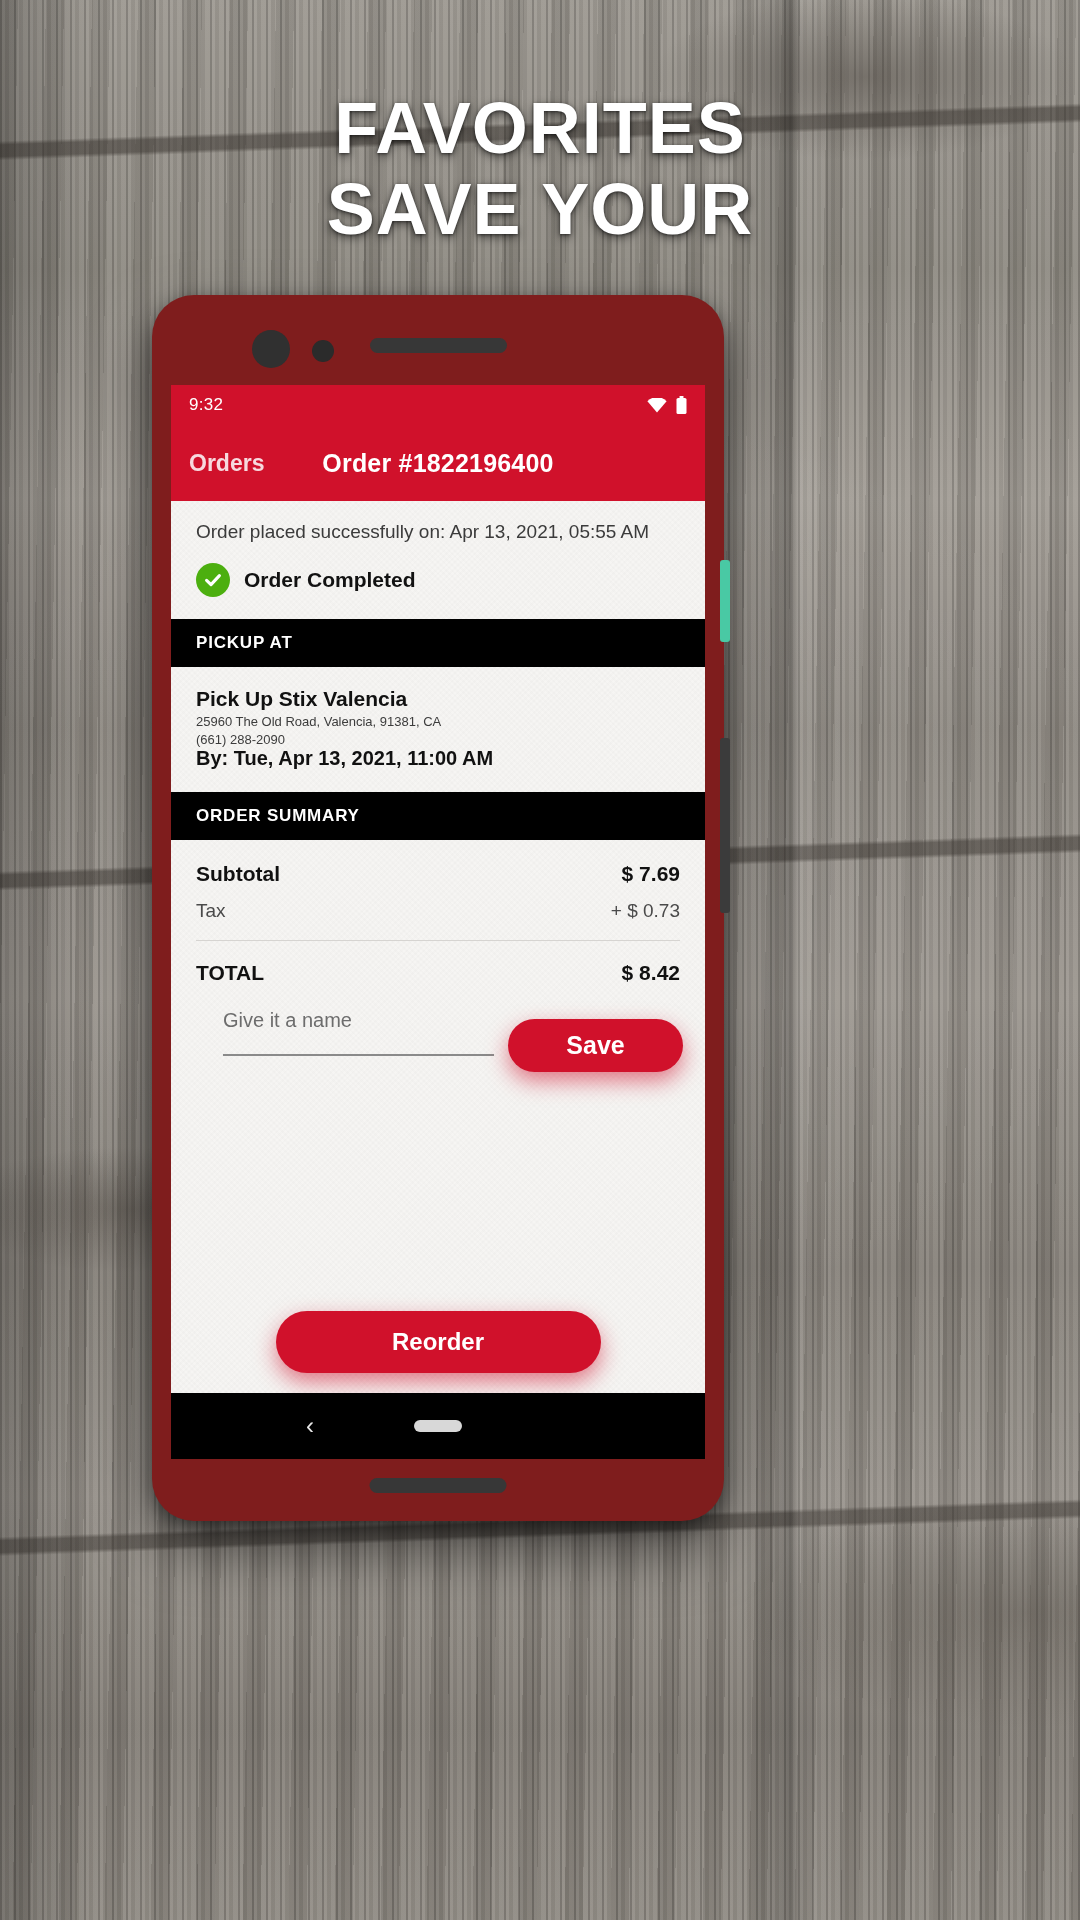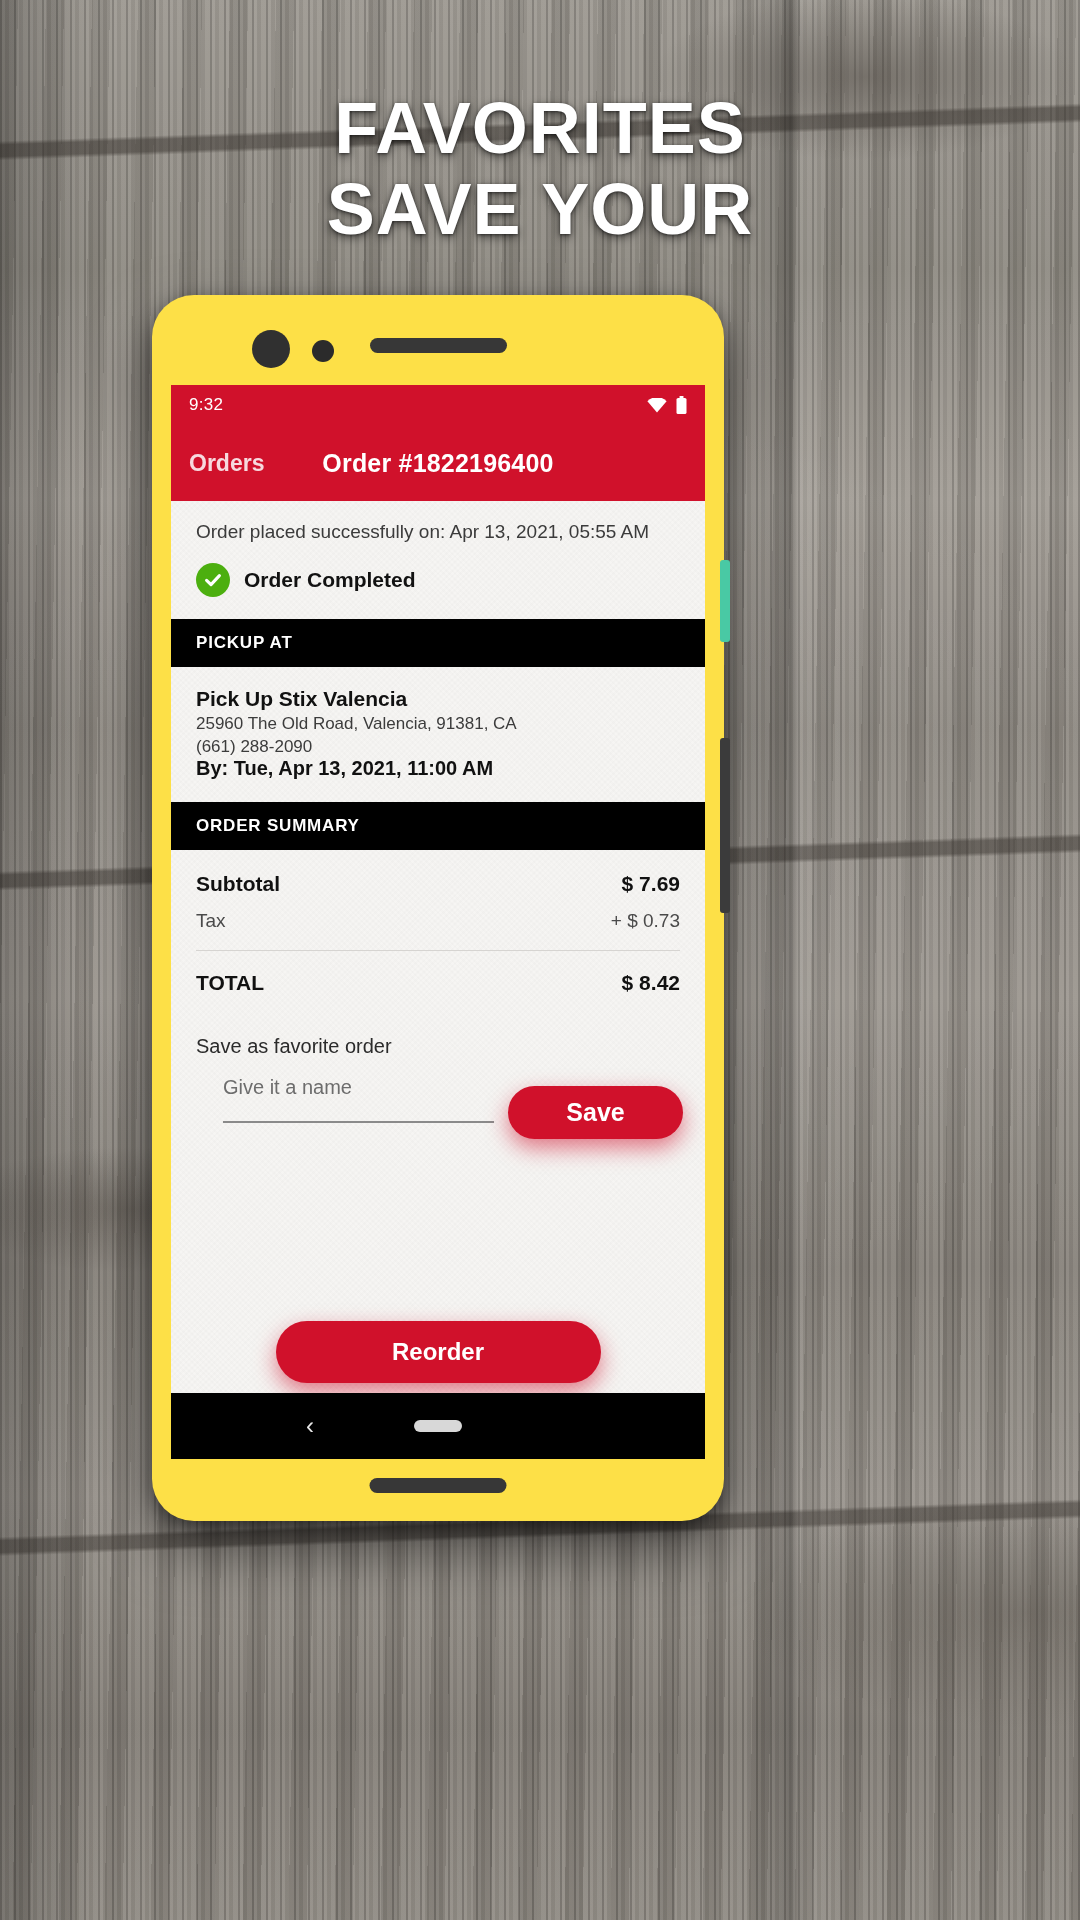--- a/index.html
+++ b/index.html
@@ -60,21 +60,21 @@
     line-height:1.12;
     text-shadow:0 3px 10px rgba(0,0,0,0.55), 0 1px 3px rgba(0,0,0,0.5);
     z-index:5;
   }
 
   
   #phone {
     position:absolute;
     left:152px; top:295px;
     width:572px; height:1226px;
-    background:#fde047;
+    background:#7f1d1d;
     border-radius:42px;
     box-shadow:0 26px 60px rgba(0,0,0,0.55), 0 6px 18px rgba(0,0,0,0.4);
     z-index:6;
   }
   .cam-lens { position:absolute; left:100px; top:35px; width:38px; height:38px; border-radius:50%; background:#303030; }
   .cam-small { position:absolute; left:160px; top:45px; width:22px; height:22px; border-radius:50%; background:#2b2b2b; }
   .earpiece { position:absolute; left:218px; top:43px; width:137px; height:15px; border-radius:8px; background:#373737; }
 
   .side-btn-green {
     position:absolute; right:-6px; top:265px; width:10px; height:82px;
@@ -138,21 +138,21 @@
   }
   .completed-label { font-size:21px; font-weight:bold; color:#121212; }
 
   .section-head {
     background:#000; color:#fff;
     font-size:17px; font-weight:bold; letter-spacing:0.8px;
     padding:14px 25px;
   }
 
   .store-name { font-size:21px; font-weight:bold; color:#111; }
-  .store-line { font-size:17px; color:#3c3c3c; margin-top:3px; }
+  .store-line { font-size:13px; color:#3c3c3c; margin-top:3px; }
   .store-by { font-size:20px; font-weight:bold; color:#111; margin-top:0; }
 
   .sum-row {
     display:flex; align-items:center; justify-content:space-between;
     padding:0 25px;
   }
   .sum-row.sub { padding-top:22px; padding-bottom:6px; }
   .sum-row.tax { padding-top:8px; padding-bottom:18px; }
   .sum-row.total { padding-top:20px; padding-bottom:6px; }
   .lbl-strong { font-size:21px; font-weight:bold; color:#111; }
@@ -267,21 +267,20 @@
       <div class="sum-row tax">
         <span class="lbl-light">Tax</span>
         <span class="val-light">+ $ 0.73</span>
       </div>
       <div class="divider"></div>
       <div class="sum-row total">
         <span class="lbl-strong">TOTAL</span>
         <span class="val-strong">$ 8.42</span>
       </div>
 
-      <div class="fav-title">Save as favorite order</div>
       <div class="fav-row">
         <div class="fav-input">
           <div class="fav-input-text">Give it a name</div>
           <div class="fav-underline"></div>
         </div>
         <button class="btn-red btn-save">Save</button>
       </div>
 
       <div class="btn-reorder-wrap">
         <button class="btn-red btn-reorder">Reorder</button>

